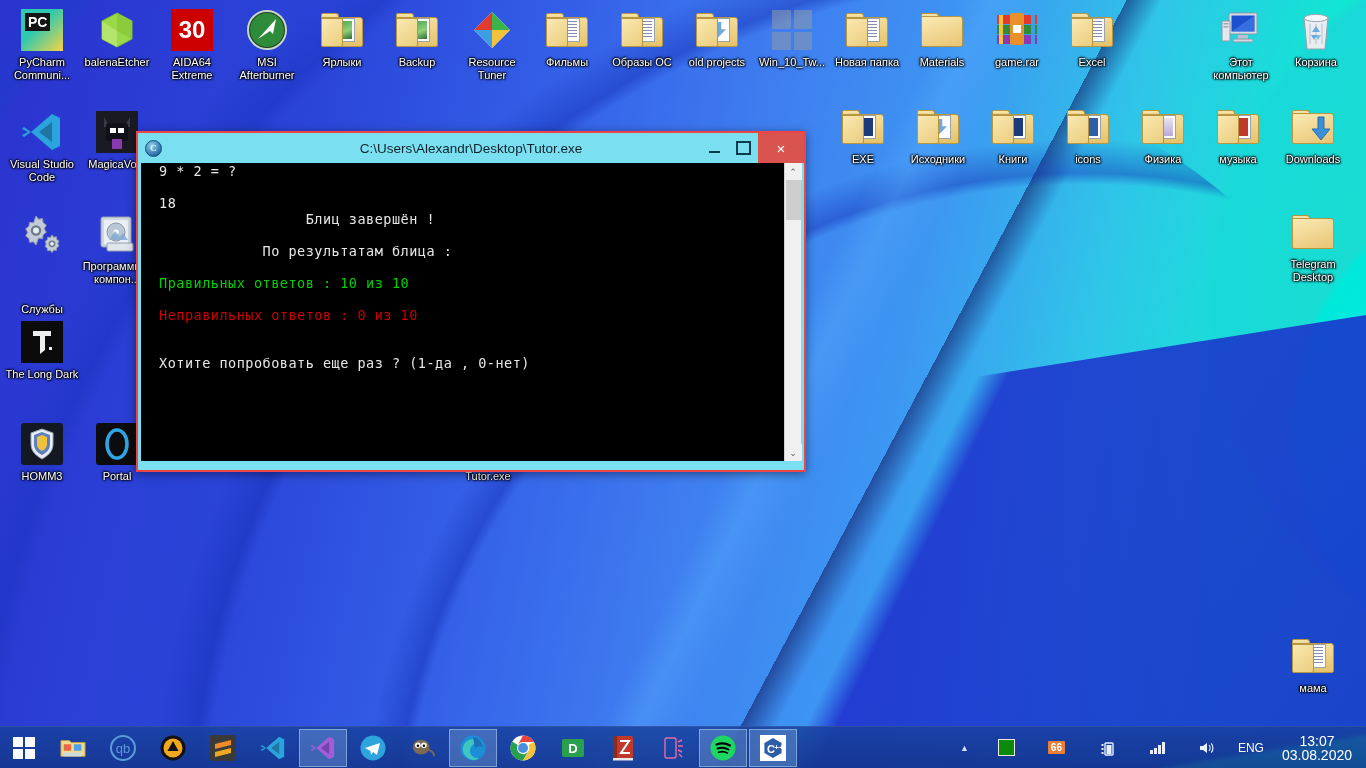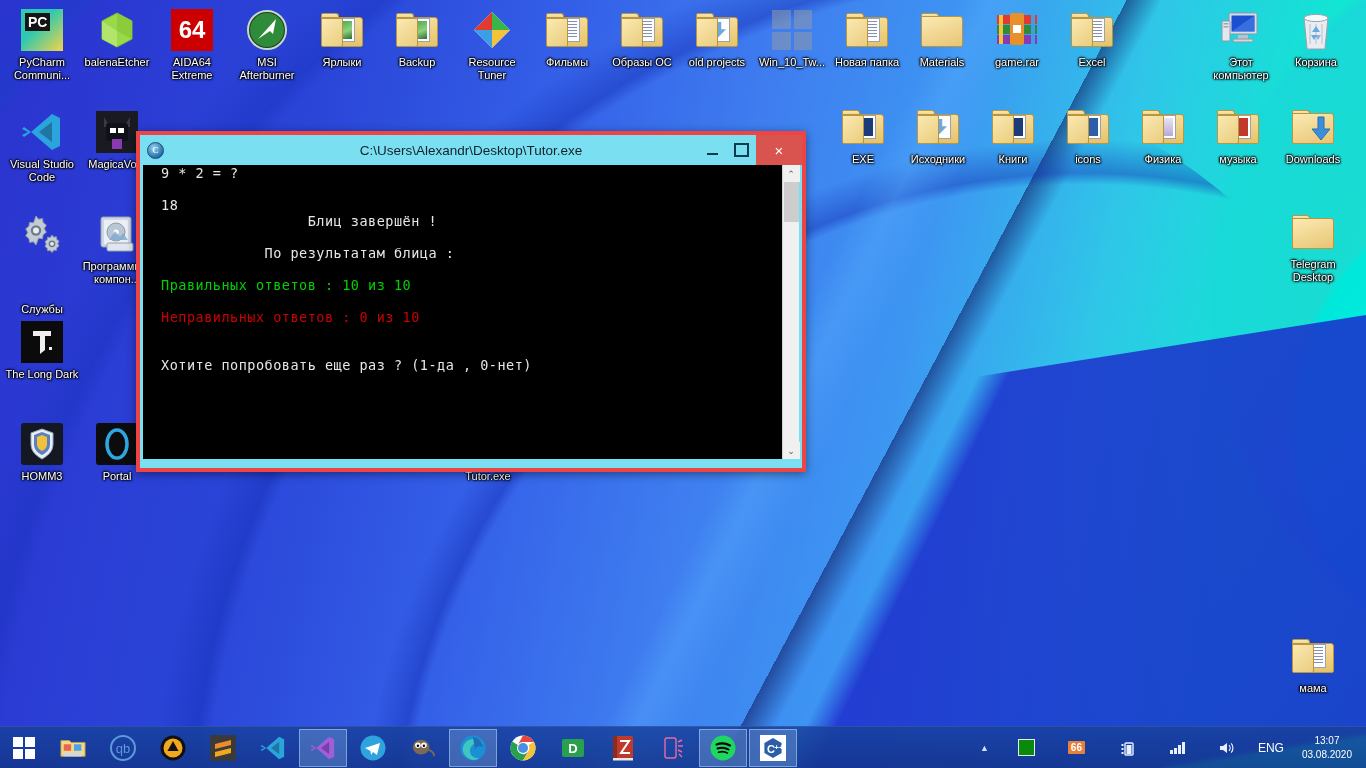--- a/index.html
+++ b/index.html
@@ -100,21 +100,21 @@
      background:linear-gradient(160deg,#3b9e4b,#8fd17a 60%,#2e6d35);}
   .paper-icons{ position:absolute; left:2px; top:2px; right:2px; bottom:2px; background:#2f5ea8;}
   .paper-music{ position:absolute; left:2px; top:2px; right:2px; bottom:2px; background:linear-gradient(#e9e4f2,#b9a8d8);}
   .win-logo { width:40px; height:40px; display:grid; grid-template-columns:1fr 1fr; grid-template-rows:1fr 1fr; gap:3px; opacity:.55;}
   .win-logo i { background:#8f9aa8; display:block; }
 
   
   #console-window {
     position:absolute; left:136px; top:131px; width:670px; height:341px;
     background:#7adff0;
-    border:4px solid #ef4444;
+    border:2px solid #ef4444;
     box-shadow: 0 2px 9px rgba(0,0,0,.45);
   }
   #titlebar {
     height:30px; position:relative;
     display:flex; align-items:center;
     background:#7adff0;
   }
   #tb-icon { width:17px; height:17px; margin-left:7px; position:relative; }
   #tb-icon .ring {
     width:17px;height:17px;border-radius:50%;
@@ -190,21 +190,21 @@
   }
   .tbapp.active { background: rgba(190,230,255,0.24); border:1px solid rgba(200,235,255,0.45); }
   .tbapp .ic { width:26px;height:26px; display:flex;align-items:center;justify-content:center;
      font-size:15px; color:#fff; border-radius:3px; }
 
   #tray { margin-left:auto; display:flex; align-items:center; height:42px; padding-right:6px; }
   #tray .tri { color:#cfe2ff; font-size:9px; padding:0 9px; }
   #tray .tic { width:24px; height:28px; display:flex;align-items:center;justify-content:flex-end;
     color:#e8f0ff; font-size:12px; margin:0 13px;}
   #tray .lang { color:#fff; font-size:12px; padding:0 10px; }
-  #clock { color:#fff; font-size:10px; line-height:14px; text-align:center; padding:0 8px; }
+  #clock { color:#fff; font-size:14px; line-height:14px; text-align:center; padding:0 8px; }
 
   .sq-green { width:17px;height:17px;background:#0a8a0a; border:1px solid #e8e8e8;}
   .badge-66 { background:#e8803a; color:#fff; font-size:10px; font-weight:bold;
     padding:1px 2px; border-radius:1px; min-width:17px; text-align:center;}
   .bars { display:flex; align-items:flex-end; gap:1.5px; height:12px;}
   .bars i{ width:2.5px; background:#e8f0ff; display:block;}
   .bars i:nth-child(1){height:4px}.bars i:nth-child(2){height:6px}
   .bars i:nth-child(3){height:9px}.bars i:nth-child(4){height:12px}
 </style>
 </head>
@@ -234,21 +234,21 @@
         <svg width="42" height="42" viewBox="0 0 42 42">
           <path d="M21 4l15 8v18l-15 8-15-8V12z" fill="#9ad94a" stroke="#7ab72e"></path>
           <path d="M21 4v18l15 8V12z" fill="#8ccc3c"></path>
           <path d="M21 22L6 12v18l15 8z" fill="#b3e46b"></path>
         </svg>
       </div>
       <div class="lbl">balenaEtcher</div>
     </div>
     <div class="dicon" style="left: 154px; top: 6px;">
       <div class="glyph">
-        <div style="width:42px;height:42px;background:#c00;display:flex;align-items:center;justify-content:center;color:#fff;font:bold 24px 'Liberation Sans',sans-serif;">64</div>
+        <div style="width:42px;height:42px;background:#c00;display:flex;align-items:center;justify-content:center;color:#fff;font:bold 24px 'Liberation Sans',sans-serif;">30</div>
       </div>
       <div class="lbl">AIDA64 Extreme</div>
     </div>
     <div class="dicon" style="left: 229px; top: 6px;">
       <div class="glyph">
         <svg width="42" height="42" viewBox="0 0 42 42">
           <circle cx="21" cy="21" r="19" fill="#1f3b20"></circle>
           <circle cx="21" cy="21" r="17" fill="#2e8b3a"></circle>
           <path d="M12 30 L30 10 L27 25 L24 22z" fill="#fff"></path>
           <circle cx="21" cy="21" r="19" fill="none" stroke="#c8d8c8" stroke-width="2"></circle>

